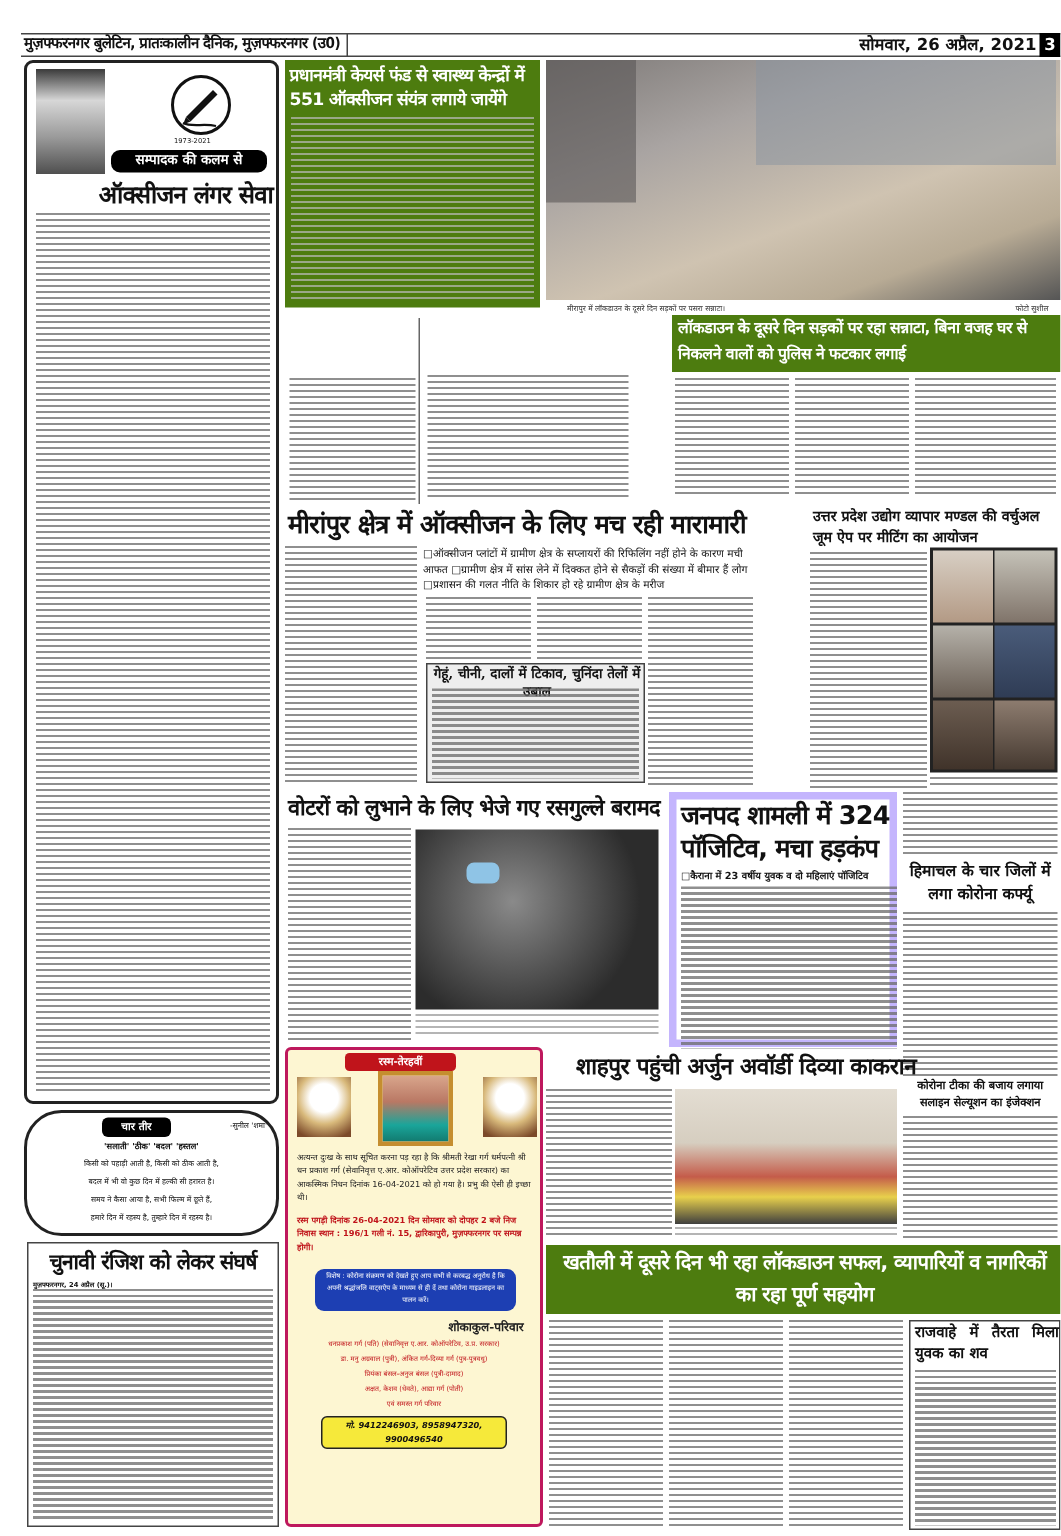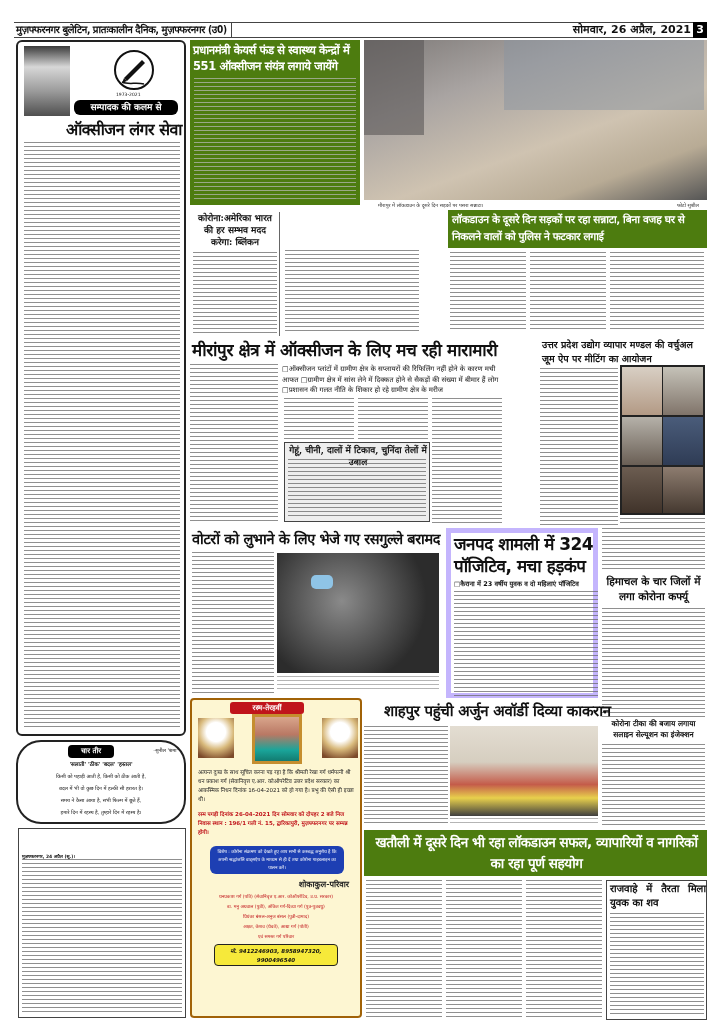--- a/index.html
+++ b/index.html
@@ -51,38 +51,38 @@
   <div class="abs" style="left:0; top:18px; width:166px; text-align:center; font:bold 5.5px 'DejaVu Sans',sans-serif;">'सलाती' 'ठीक' 'बदल' 'हस्तल'</div>
   <div class="abs" style="left:0; top:28px; width:166px; text-align:center; font-size:5px; line-height:12px;">
     <div>किसी को पहाड़ी आती है, किसी को ठीक आती है,</div>
     <div>बदल में भी वो कुछ दिन में हल्की सी हरारत है।</div>
     <div>समय ने कैसा आया है, सभी फिल्म में छूते हैं,</div>
     <div>हमारे दिन में रहस्य है, तुम्हारे दिन में रहस्य है।</div>
   </div>
 </div>
 
 <div class="abs" style="left:18px; top:828px; width:168px; height:190px; border:1px solid #444;">
+  <div class="abs hl" style="left:0; top:2px; width:166px; text-align:center; font-size:14px; letter-spacing:-0.5px;">चुनावी रंजिश को लेकर संघर्ष</div>
   <div class="abs" style="left:3px; top:24px; font-size:4.5px; font-weight:bold;">मुज़फ्फरनगर, 24 अप्रैल (सू.)।</div>
   <div class="abs filler" style="left:3px; top:30px; width:160px; height:154px;"></div>
 </div>
 
 <div class="abs black-head" style="left:190px; top:40px; width:170px; height:165px;">
   <div class="abs" style="left:3px; top:2px; width:166px; font:bold 11.5px 'DejaVu Sans',sans-serif; line-height:16px; color:#fff; letter-spacing:-0.4px;">प्रधानमंत्री केयर्स फंड से स्वास्थ्य केन्द्रों में 551 ऑक्सीजन संयंत्र लगाये जायेंगे</div>
   <div class="abs" style="left:4px; top:38px; width:162px; height:124px; background: repeating-linear-gradient(to bottom,#bbb 0,#bbb 1.2px,transparent 1.2px,transparent 4px); opacity:.7;"></div>
 </div>
 
 <div class="abs photo" style="left:364px; top:40px; width:343px; height:160px; background: linear-gradient(160deg,#7e7a78 0%,#a9a4a2 30%,#cfc3b1 60%,#b8ab95 80%,#555 100%);">
   <div class="abs" style="left:0; top:0; width:60px; height:95px; background:#5a5656; opacity:.6;"></div>
   <div class="abs" style="left:140px; top:0; width:200px; height:70px; background:#8a94a0; opacity:.5;"></div>
 </div>
 <div class="abs caption" style="left:378px; top:202px;">मीरापुर में लॉकडाउन के दूसरे दिन सड़कों पर पसरा सन्नाटा।</div>
 <div class="abs caption" style="right:8px; top:202px;">फोटो सुशील</div>
 
 <div class="abs" style="left:190px; top:212px; width:90px; height:124px; border-right:1px solid #666;">
-  <div class="abs hl" style="left:2px; top:0; width:86px; text-align:center; font-size:9px; line-height:12px;">कोरोना:अमेरिका भारत की हर सम्भव मदद करेगा: ब्लिंकन</div>
   <div class="abs filler" style="left:3px; top:40px; width:84px; height:82px;"></div>
 </div>
 
 <div class="abs" style="left:282px; top:210px; width:140px; height:126px;">
   <div class="abs filler" style="left:3px; top:40px; width:134px; height:84px;"></div>
 </div>
 
 <div class="abs black-head" style="left:448px; top:210px; width:259px; height:38px;">
   <div class="abs" style="left:4px; top:1px; width:253px; font:bold 10.5px 'DejaVu Sans Condensed','DejaVu Sans',sans-serif; line-height:17px; color:#fff; letter-spacing:-0.2px;">लॉकडाउन के दूसरे दिन सड़कों पर रहा सन्नाटा, बिना वजह घर से निकलने वालों को पुलिस ने फटकार लगाई</div>
 </div>
@@ -141,21 +141,21 @@
 <div class="abs" style="left:602px; top:574px; width:103px; height:40px;">
   <div class="abs hl" style="left:0; top:0; width:103px; text-align:center; font-size:10.5px; line-height:15px;">हिमाचल के चार जिलों में लगा कोरोना कर्फ्यू</div>
 </div>
 <div class="abs filler" style="left:602px; top:608px; width:103px; height:110px;"></div>
 
 <div class="abs" style="left:602px; top:718px; width:103px; height:28px;">
   <div class="abs hl" style="left:0; top:0; width:103px; text-align:center; font-size:7.5px; line-height:11px;">कोरोना टीका की बजाय लगाया सलाइन सेल्यूशन का इंजेक्शन</div>
 </div>
 <div class="abs filler" style="left:602px; top:744px; width:103px; height:82px;"></div>
 
-<div class="abs" style="left:190px; top:698px; width:172px; height:320px; background:#fdf6d2; border:2px solid #a16207; border-radius:4px; overflow:hidden;">
+<div class="abs" style="left:190px; top:698px; width:172px; height:320px; background:#fdf6d2; border:2px solid #be185d; border-radius:4px; overflow:hidden;">
   <div class="abs" style="left:38px; top:2px; width:74px; height:12px; background:#c0141b; color:#fff; font:bold 7px 'DejaVu Sans',sans-serif; text-align:center; line-height:12px; border-radius:3px;">रस्म-तेरहवीं</div>
   <div class="abs" style="left:6px; top:18px; width:36px; height:40px; background: radial-gradient(circle at 50% 35%,#fff 0 30%,#d8b97b 55%,#7c4a2a 90%);"></div>
   <div class="abs" style="left:130px; top:18px; width:36px; height:40px; background: radial-gradient(circle at 50% 35%,#fff 0 30%,#d8b97b 55%,#7c4a2a 90%);"></div>
   <div class="abs" style="left:60px; top:14px; width:50px; height:50px; border:3px solid #c58e2f; background: linear-gradient(#d9a68c 0%,#b97864 40%,#1aa59a 75%,#127b70 100%);"></div>
   <div class="abs" style="left:6px; top:68px; width:160px; font-size:5.5px; line-height:9px; color:#222;">अत्यन्त दुःख के साथ सूचित करना पड़ रहा है कि श्रीमती रेखा गर्ग धर्मपत्नी श्री धन प्रकाश गर्ग (सेवानिवृत्त ए.आर. कोऑपरेटिव उत्तर प्रदेश सरकार) का आकस्मिक निधन दिनांक 16-04-2021 को हो गया है। प्रभु की ऐसी ही इच्छा थी।</div>
   <div class="abs" style="left:6px; top:110px; width:160px; font-size:5.5px; line-height:9px; color:#c0141b; font-weight:bold;">रस्म पगड़ी दिनांक 26-04-2021 दिन सोमवार को दोपहर 2 बजे निज निवास स्थान : 196/1 गली नं. 15, द्वारिकापुरी, मुज़फ्फरनगर पर सम्पन्न होगी।</div>
   <div class="abs" style="left:18px; top:146px; width:134px; height:28px; background:#1d3fb3; color:#fff; font-size:4.5px; line-height:8px; text-align:center; border-radius:6px; padding:2px 3px;">विशेष : कोरोना संक्रमण को देखते हुए आप सभी से करबद्ध अनुरोध है कि अपनी श्रद्धांजलि वाट्सऐप के माध्यम से ही दें तथा कोरोना गाइडलाइन का पालन करें।</div>
   <div class="abs" style="left:0; top:178px; width:168px; text-align:center; font:bold 8px 'DejaVu Serif',serif; color:#222;margin-left:48px;">शोकाकुल-परिवार</div>
   <div class="abs" style="left:3px; top:192px; width:162px; text-align:center; font-size:4.6px; line-height:10px; color:#c0141b;">
     <div>धनप्रकाश गर्ग (पति) (सेवानिवृत्त ए.आर. कोऑपरेटिव, उ.प्र. सरकार)</div>

